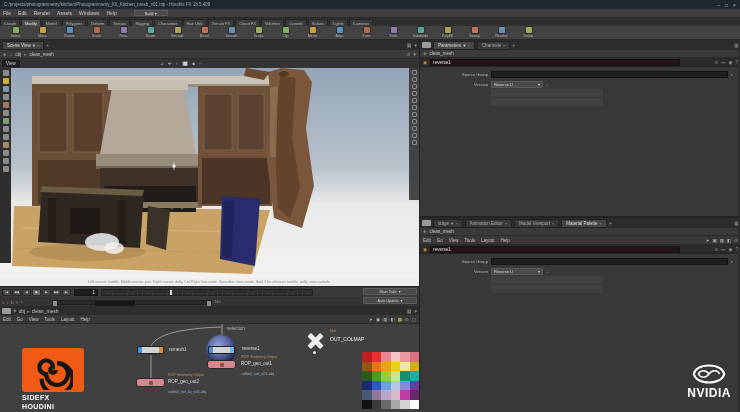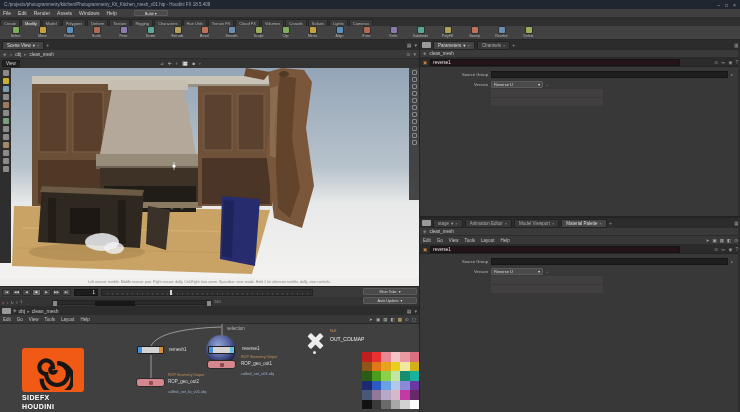--- a/index.html
+++ b/index.html
@@ -684,15 +684,22 @@
             <span>Reverse U</span>
             <span>▾</span>
           </span>
           <span style="color:#888;font-size:4px;">+</span>
         </div>
         <div class="dimrow"></div>
         <div class="dimrow"></div>
       </div>
       <div class="scrollstrip"></div>
 
+      <div class="nvidia">
+        <svg width="34" height="22" viewBox="0 0 40 26">
+          <path d="M20 3 C9 3 3 8 2 13 C3 18 9 23 20 23 C31 23 37 18 38 13 C37 8 31 3 20 3 Z" fill="none" stroke="#ffffff" stroke-width="2.4"></path>
+          <path d="M20 13 C16 7.5 9.5 8.5 7.5 13 C9.5 17.5 16 18.5 20 13 C24 7.5 30.5 8.5 32.5 13" fill="none" stroke="#ffffff" stroke-width="1.8"></path>
+        </svg>
+        <span class="nv-word">NVIDIA</span>
+      </div>
     </div>
   </div>
 </div>
 
 </body></html>

